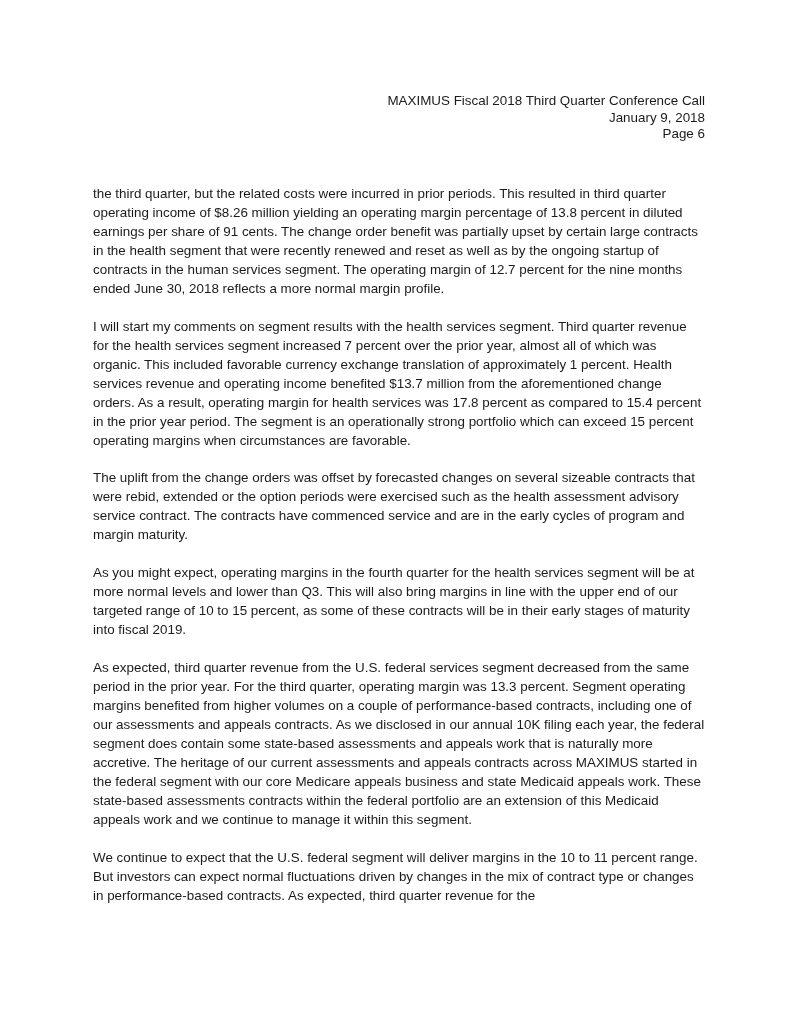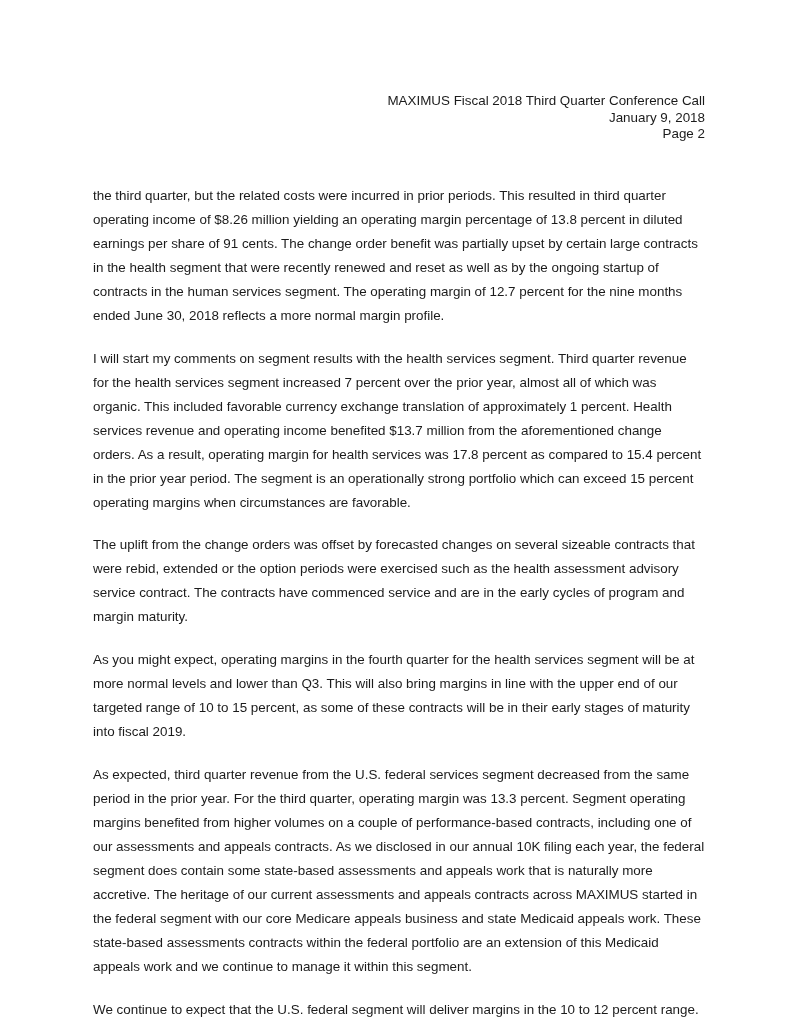--- a/index.html
+++ b/index.html
@@ -24,39 +24,39 @@
   }
   .header {
     text-align: right;
     font-size: 13.4px;
     line-height: 16.6px;
     margin-bottom: 41px;
   }
   .body-text p {
     margin: 0 0 18.8px 0;
     font-size: 13.4px;
-    line-height: 24px;
+    line-height: 19px;
     text-align: left;
   }
 </style>
 </head>
 <body>
 
 <div class="page">
   <div class="content">
 
     <div class="header">
       <div>MAXIMUS Fiscal 2018 Third Quarter Conference Call</div>
       <div>January 9, 2018</div>
-      <div>Page 2</div>
+      <div>Page 6</div>
     </div>
 
     <div class="body-text">
       <p>the third quarter, but the related costs were incurred in prior periods. This resulted in third quarter operating income of $8.26 million yielding an operating margin percentage of 13.8 percent in diluted earnings per share of 91 cents. The change order benefit was partially upset by certain large contracts in the health segment that were recently renewed and reset as well as by the ongoing startup of contracts in the human services segment. The operating margin of 12.7 percent for the nine months ended June 30, 2018 reflects a more normal margin profile.</p>
       <p>I will start my comments on segment results with the health services segment. Third quarter revenue for the health services segment increased 7 percent over the prior year, almost all of which was organic. This included favorable currency exchange translation of approximately 1 percent. Health services revenue and operating income benefited $13.7 million from the aforementioned change orders. As a result, operating margin for health services was 17.8 percent as compared to 15.4 percent in the prior year period. The segment is an operationally strong portfolio which can exceed 15 percent operating margins when circumstances are favorable.</p>
       <p>The uplift from the change orders was offset by forecasted changes on several sizeable contracts that were rebid, extended or the option periods were exercised such as the health assessment advisory service contract. The contracts have commenced service and are in the early cycles of program and margin maturity.</p>
       <p>As you might expect, operating margins in the fourth quarter for the health services segment will be at more normal levels and lower than Q3. This will also bring margins in line with the upper end of our targeted range of 10 to 15 percent, as some of these contracts will be in their early stages of maturity into fiscal 2019.</p>
       <p>As expected, third quarter revenue from the U.S. federal services segment decreased from the same period in the prior year. For the third quarter, operating margin was 13.3 percent. Segment operating margins benefited from higher volumes on a couple of performance-based contracts, including one of our assessments and appeals contracts. As we disclosed in our annual 10K filing each year, the federal segment does contain some state-based assessments and appeals work that is naturally more accretive. The heritage of our current assessments and appeals contracts across MAXIMUS started in the federal segment with our core Medicare appeals business and state Medicaid appeals work. These state-based assessments contracts within the federal portfolio are an extension of this Medicaid appeals work and we continue to manage it within this segment.</p>
-      <p>We continue to expect that the U.S. federal segment will deliver margins in the 10 to 12 percent range. But investors can expect normal fluctuations driven by changes in the mix of contract type or changes in performance-based contracts. As expected, third quarter revenue for the</p>
+      <p>We continue to expect that the U.S. federal segment will deliver margins in the 10 to 11 percent range. But investors can expect normal fluctuations driven by changes in the mix of contract type or changes in performance-based contracts. As expected, third quarter revenue for the</p>
     </div>
 
   </div>
 </div>
 
 </body></html>

